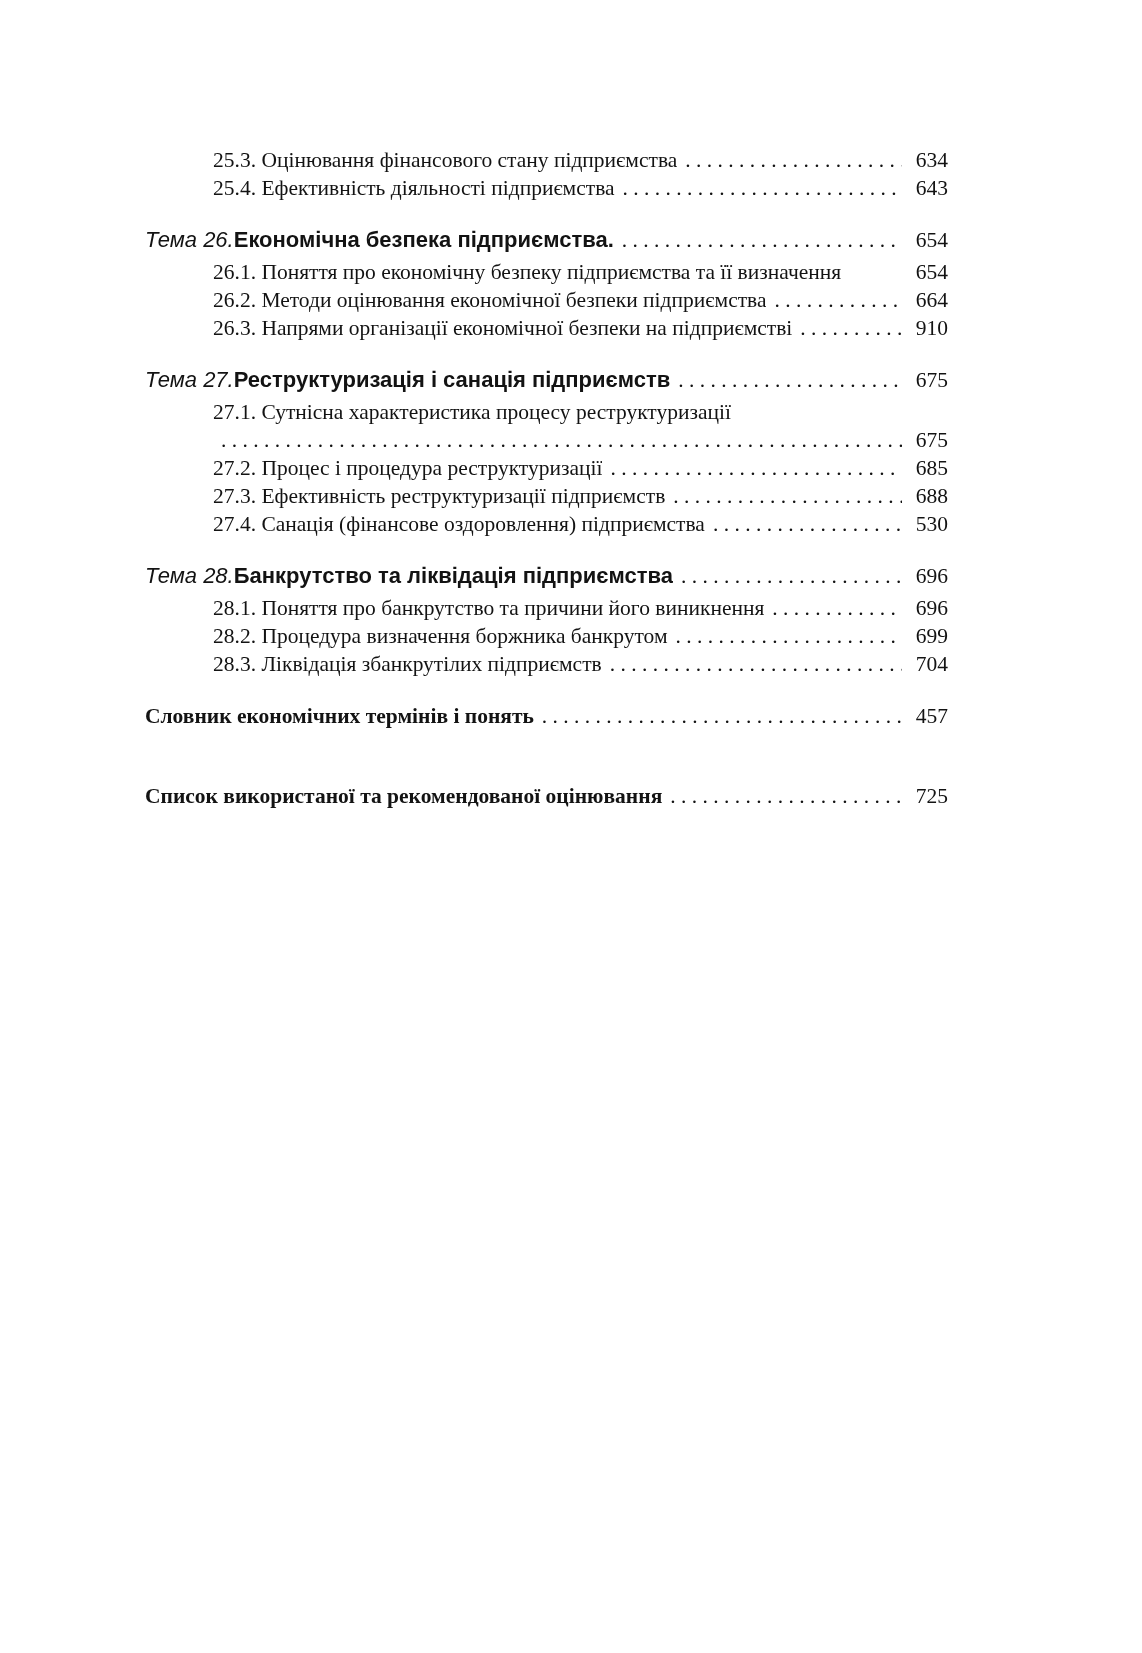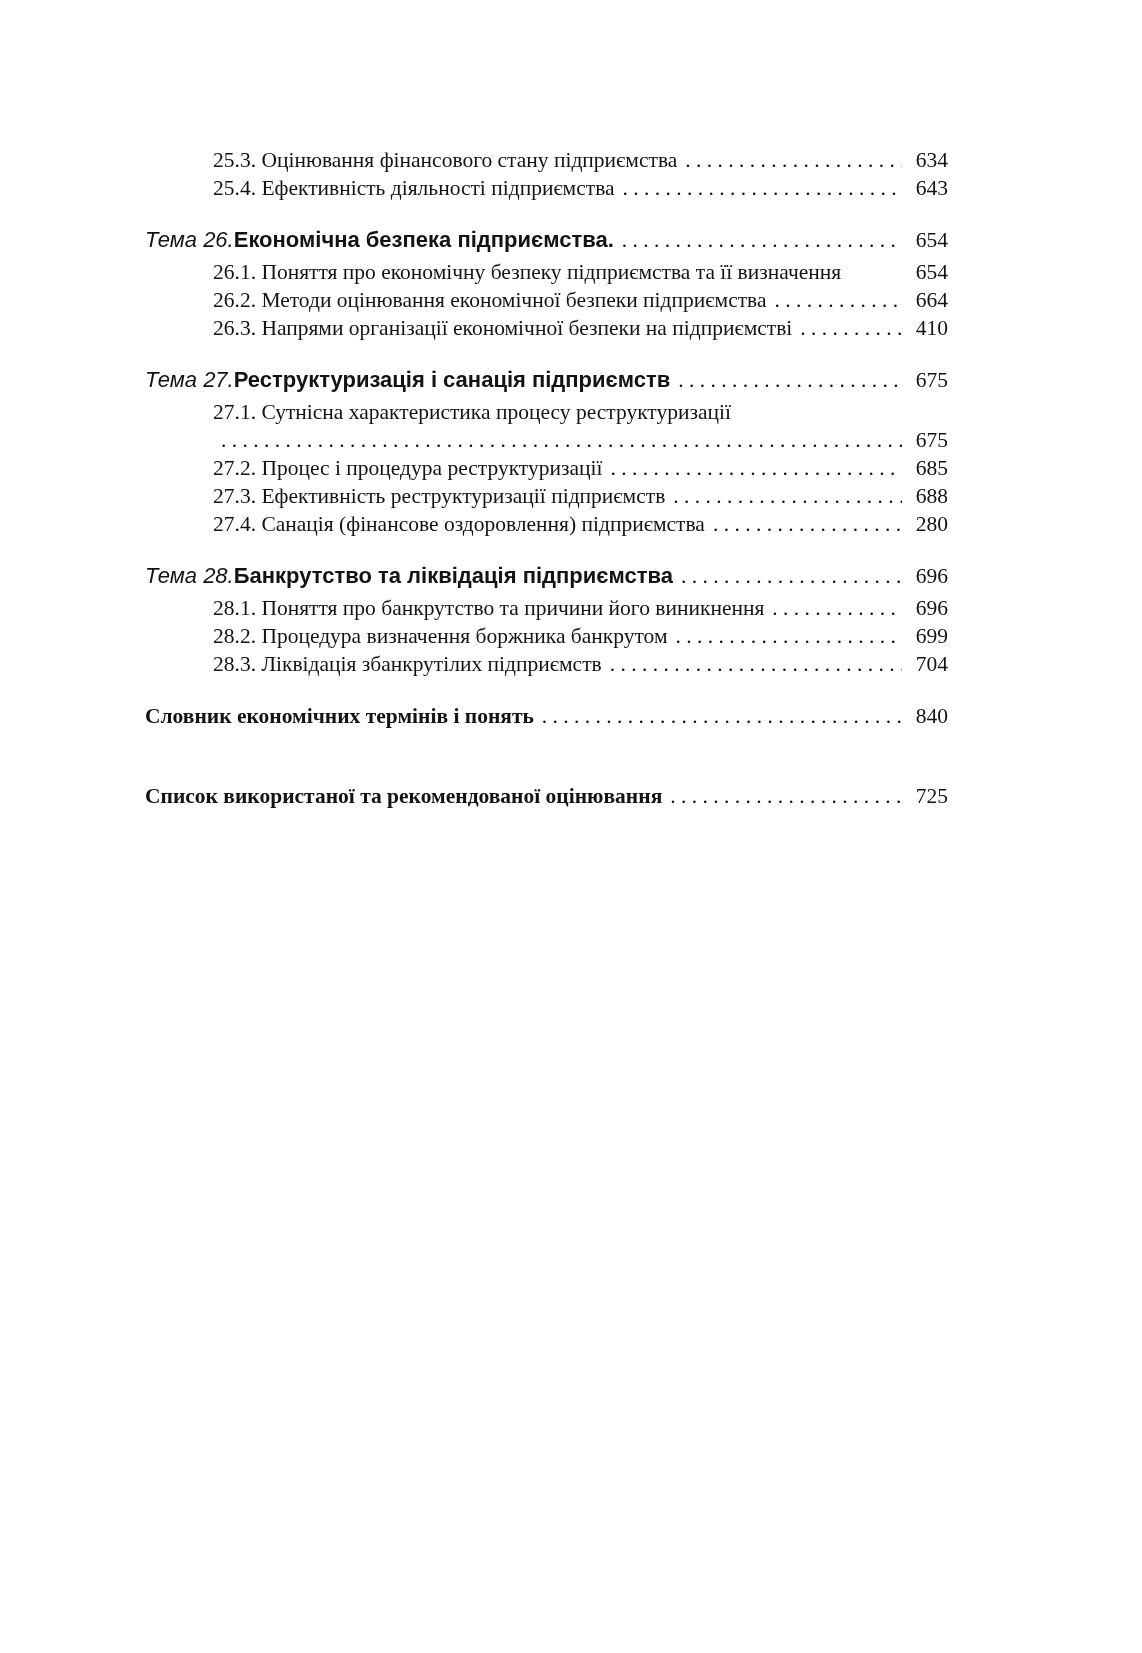--- a/index.html
+++ b/index.html
@@ -116,21 +116,21 @@
       <div class="row">
         <span class="txt">26.2. Методи оцінювання економічної безпеки підприємства</span>
         <span class="leader">. . . . . . . . . . . . . . . . . . . . . . . . . . . . . . . . . . . . . . . . . . . . . . . . . . . . . . . . . . . . . . . . . . . . . . . . . . . . . . . . . . . . . . . . . . </span>
         <span class="pg">664</span>
       </div>
     </div>
     <div class="entry kind-sub">
       <div class="row">
         <span class="txt">26.3. Напрями організації економічної безпеки на підприємстві</span>
         <span class="leader">. . . . . . . . . . . . . . . . . . . . . . . . . . . . . . . . . . . . . . . . . . . . . . . . . . . . . . . . . . . . . . . . . . . . . . . . . . . . . . . . . . . . . . . . . . </span>
-        <span class="pg">410</span>
+        <span class="pg">910</span>
       </div>
     </div>
     <div class="entry kind-theme">
       <div class="row">
         <span class="txt"><span class="prefix">Тема 27.</span><span class="title">Реструктуризація і санація підприємств</span></span>
         <span class="leader">. . . . . . . . . . . . . . . . . . . . . . . . . . . . . . . . . . . . . . . . . . . . . . . . . . . . . . . . . . . . . . . . . . . . . . . . . . . . . . . . . . . . . . . . . . </span>
         <span class="pg">675</span>
       </div>
     </div>
     <div class="entry kind-sub2">
@@ -151,21 +151,21 @@
       <div class="row">
         <span class="txt">27.3. Ефективність реструктуризації підприємств</span>
         <span class="leader">. . . . . . . . . . . . . . . . . . . . . . . . . . . . . . . . . . . . . . . . . . . . . . . . . . . . . . . . . . . . . . . . . . . . . . . . . . . . . . . . . . . . . . . . . . </span>
         <span class="pg">688</span>
       </div>
     </div>
     <div class="entry kind-sub">
       <div class="row">
         <span class="txt">27.4. Санація (фінансове оздоровлення) підприємства</span>
         <span class="leader">. . . . . . . . . . . . . . . . . . . . . . . . . . . . . . . . . . . . . . . . . . . . . . . . . . . . . . . . . . . . . . . . . . . . . . . . . . . . . . . . . . . . . . . . . . </span>
-        <span class="pg">280</span>
+        <span class="pg">530</span>
       </div>
     </div>
     <div class="entry kind-theme">
       <div class="row">
         <span class="txt"><span class="prefix">Тема 28.</span><span class="title">Банкрутство та ліквідація підприємства</span></span>
         <span class="leader">. . . . . . . . . . . . . . . . . . . . . . . . . . . . . . . . . . . . . . . . . . . . . . . . . . . . . . . . . . . . . . . . . . . . . . . . . . . . . . . . . . . . . . . . . . </span>
         <span class="pg">696</span>
       </div>
     </div>
     <div class="entry kind-sub">
@@ -186,21 +186,21 @@
       <div class="row">
         <span class="txt">28.3. Ліквідація збанкрутілих підприємств</span>
         <span class="leader">. . . . . . . . . . . . . . . . . . . . . . . . . . . . . . . . . . . . . . . . . . . . . . . . . . . . . . . . . . . . . . . . . . . . . . . . . . . . . . . . . . . . . . . . . . </span>
         <span class="pg">704</span>
       </div>
     </div>
     <div class="entry kind-bold">
       <div class="row">
         <span class="txt">Словник економічних термінів і понять</span>
         <span class="leader">. . . . . . . . . . . . . . . . . . . . . . . . . . . . . . . . . . . . . . . . . . . . . . . . . . . . . . . . . . . . . . . . . . . . . . . . . . . . . . . . . . . . . . . . . . </span>
-        <span class="pg">840</span>
+        <span class="pg">457</span>
       </div>
     </div>
     <div class="entry kind-bold">
       <div class="row">
         <span class="txt">Список використаної та рекомендованої оцінювання</span>
         <span class="leader">. . . . . . . . . . . . . . . . . . . . . . . . . . . . . . . . . . . . . . . . . . . . . . . . . . . . . . . . . . . . . . . . . . . . . . . . . . . . . . . . . . . . . . . . . . </span>
         <span class="pg">725</span>
       </div>
     </div>
   </div>

